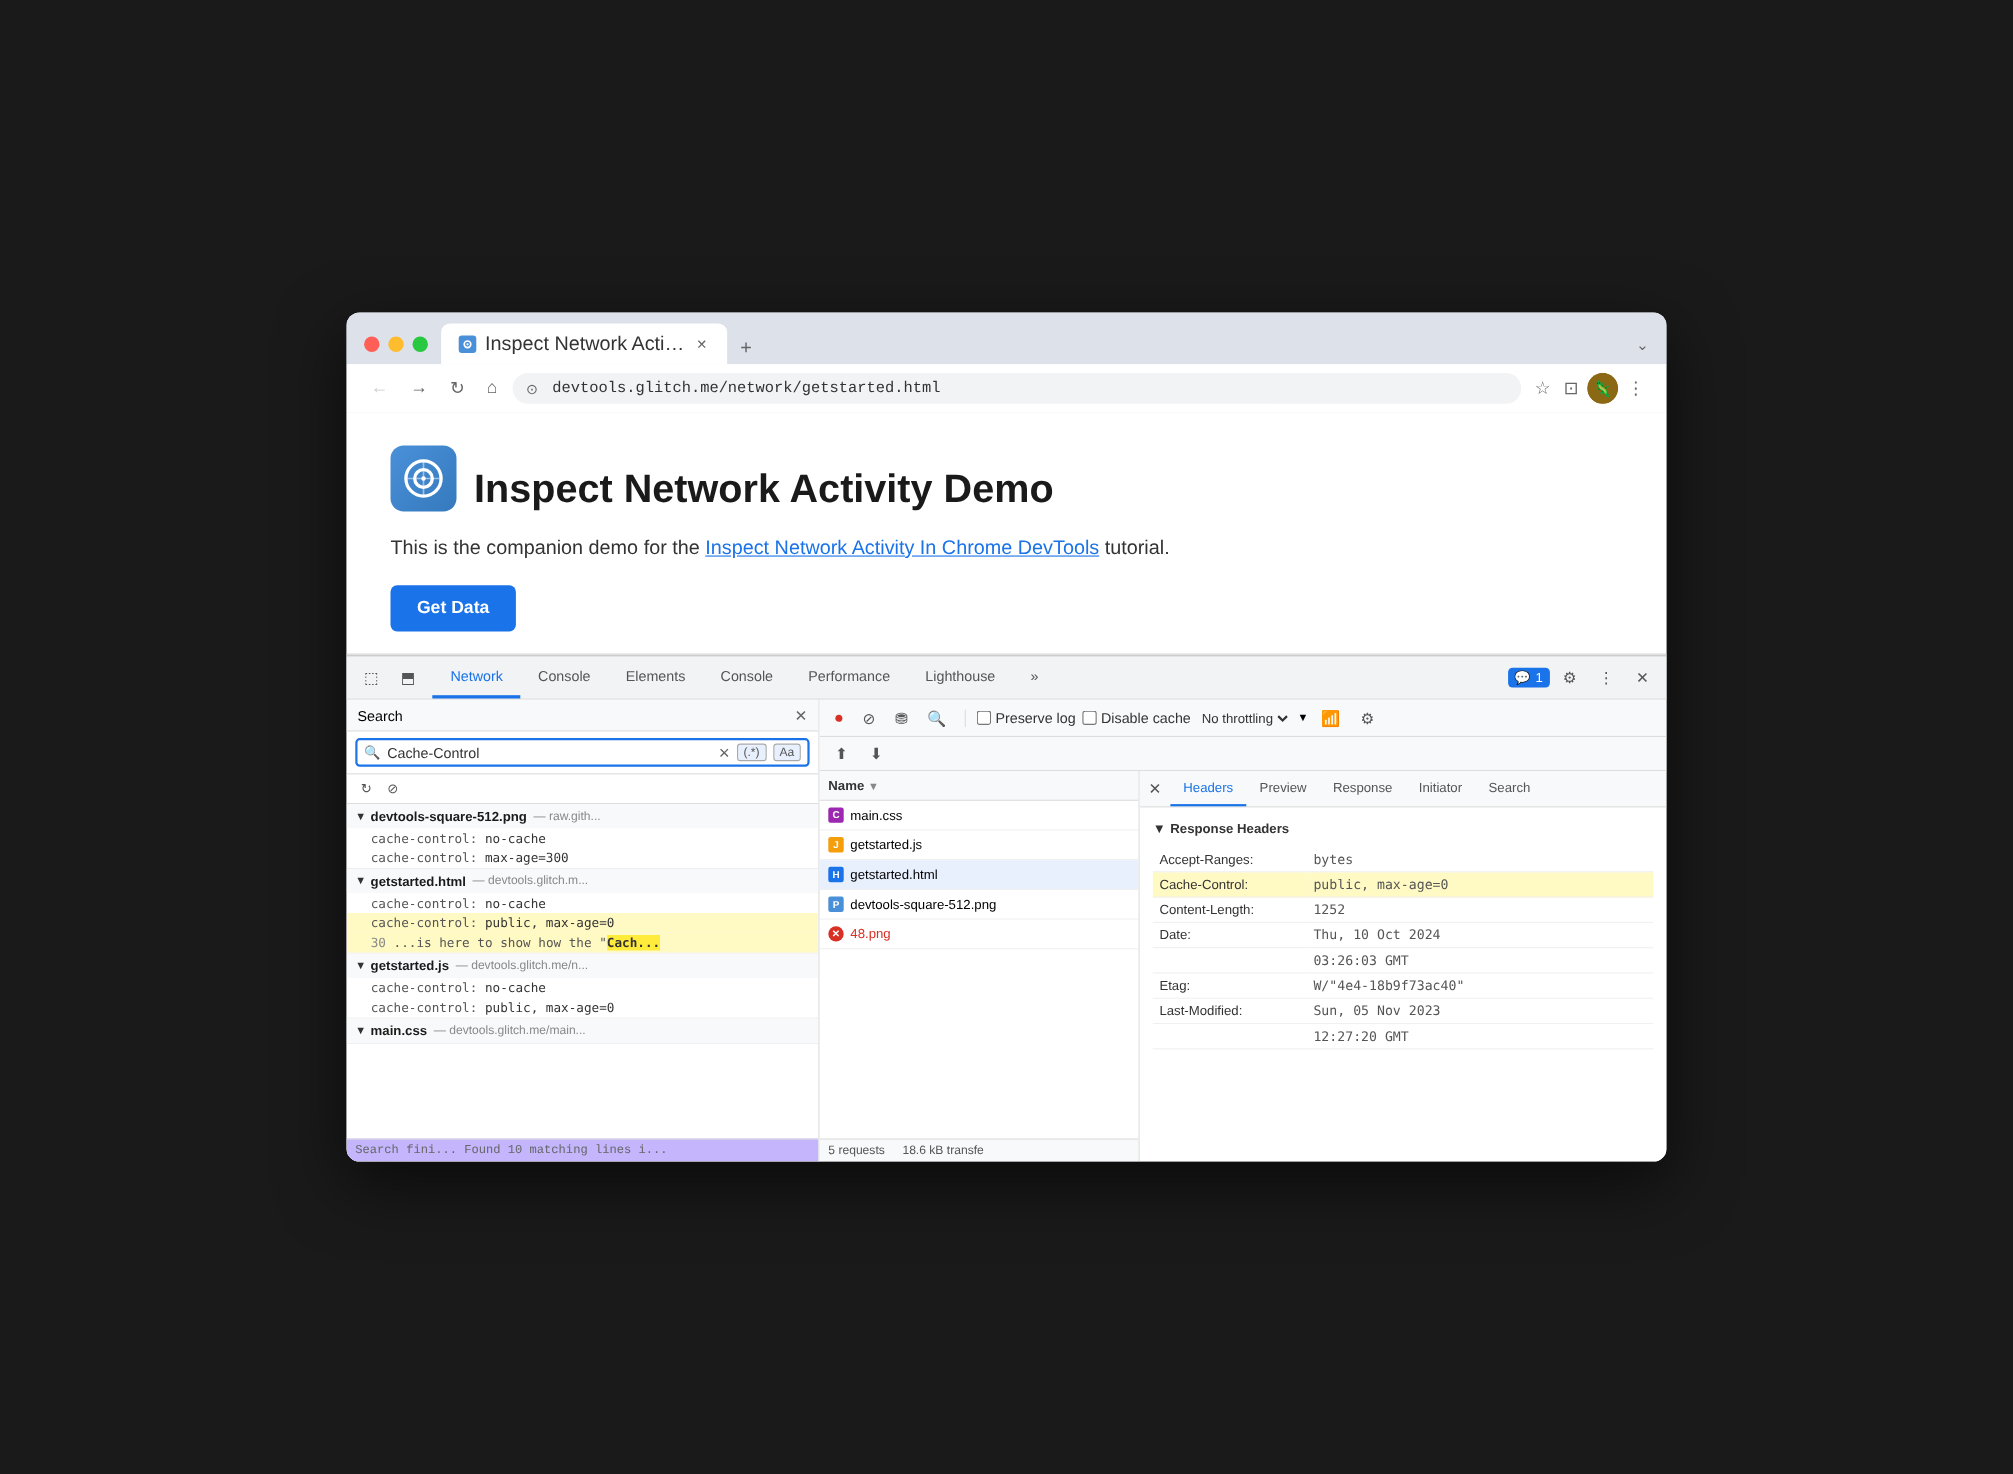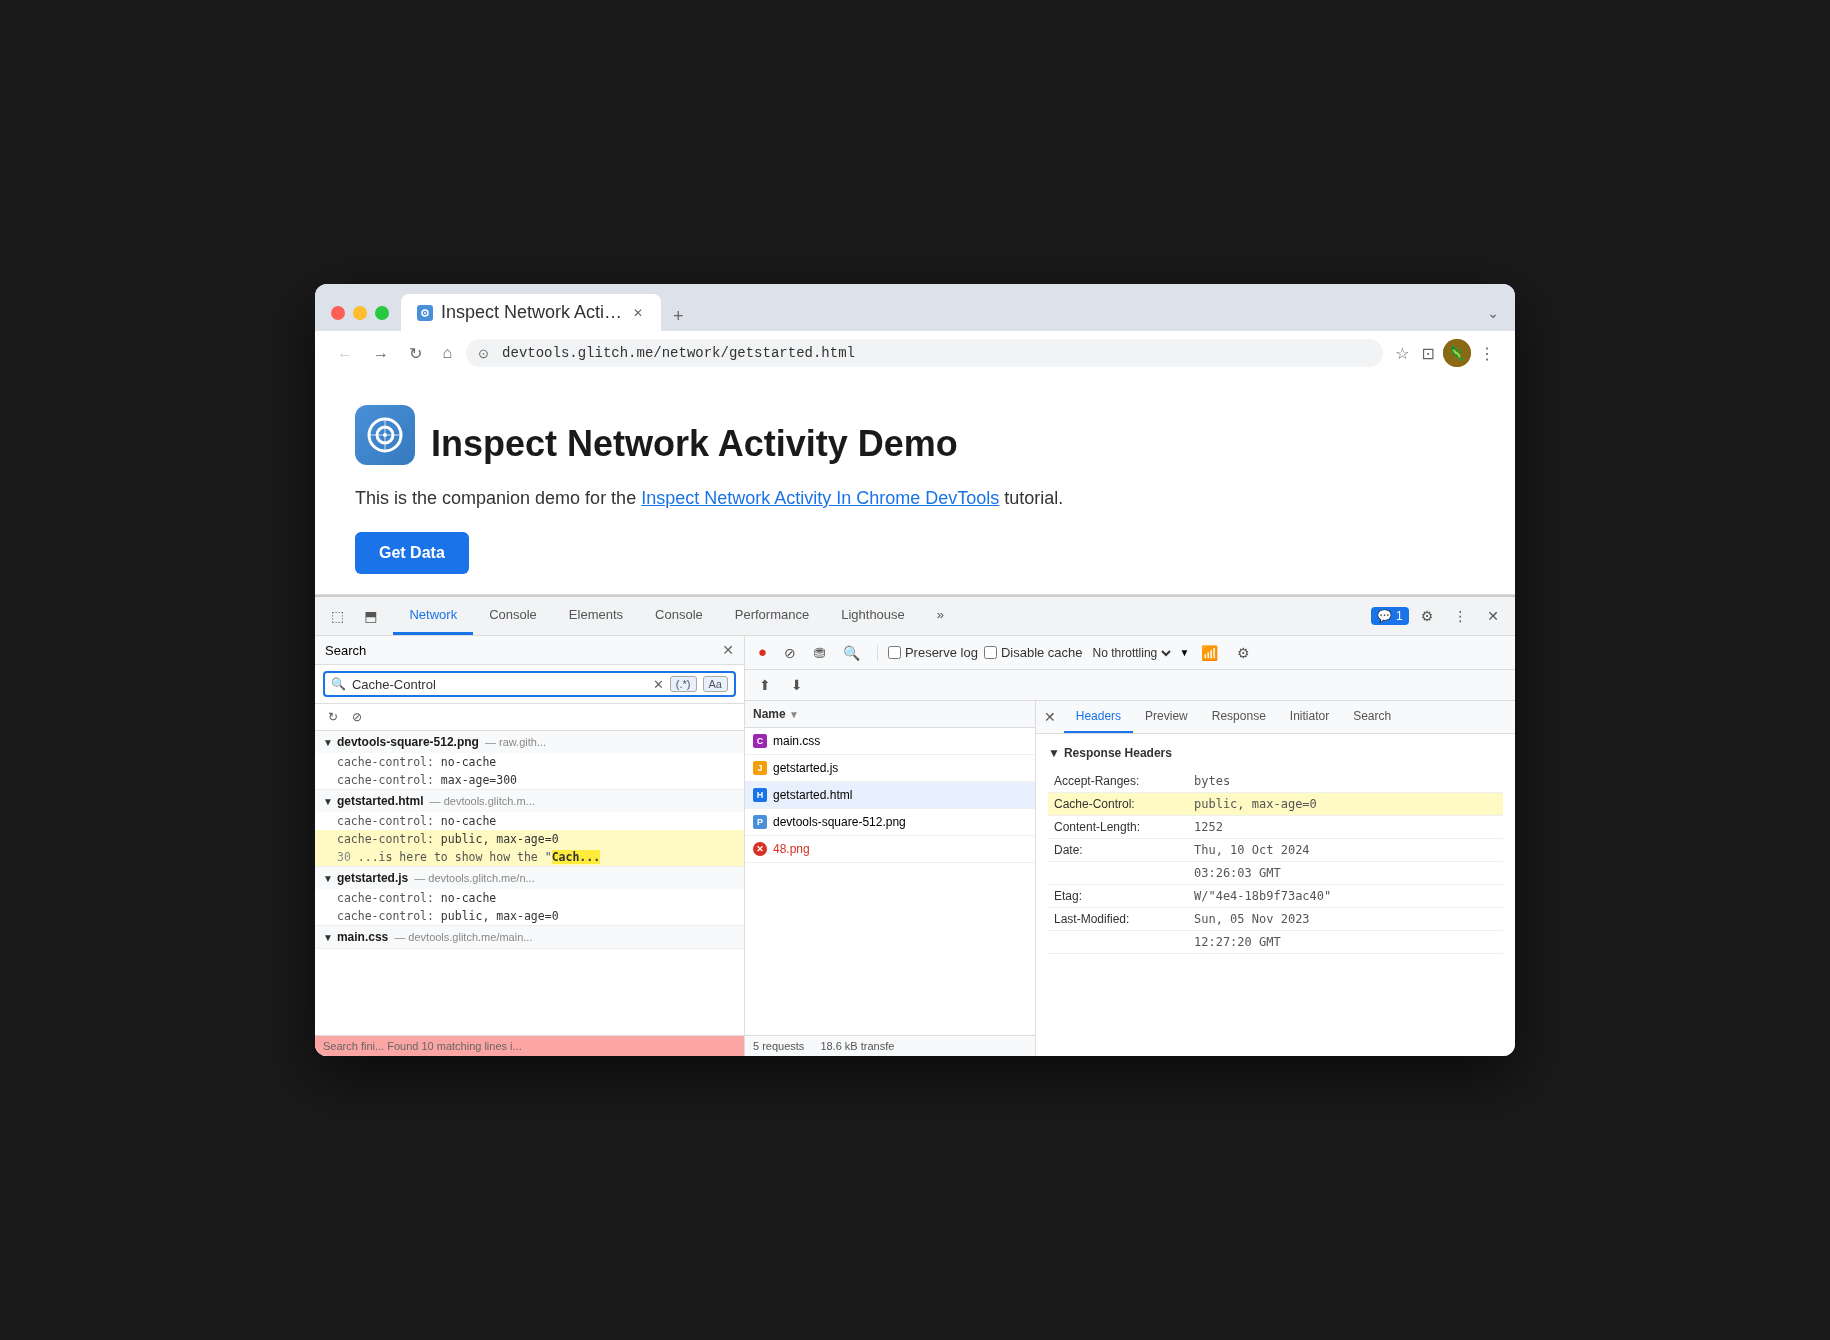--- a/index.html
+++ b/index.html
@@ -361,21 +361,22 @@
       font-size: 11.5px;
       color: #555;
       font-family: monospace;
     }
     .result-line-yellow { background-color: #fff9c4; }
     .search-footer {
       padding: 4px 8px;
       font-size: 11px;
       color: #666;
       border-top: 1px solid #ddd;
-      background: #fca5a5;
+      background: #c4b5fd;
+      font-family: Liberation Mono, monospace;
     }
     
     .network-main {
       flex: 1;
       display: flex;
       flex-direction: column;
       overflow: hidden;
     }
     .network-toolbar {
       display: flex;

